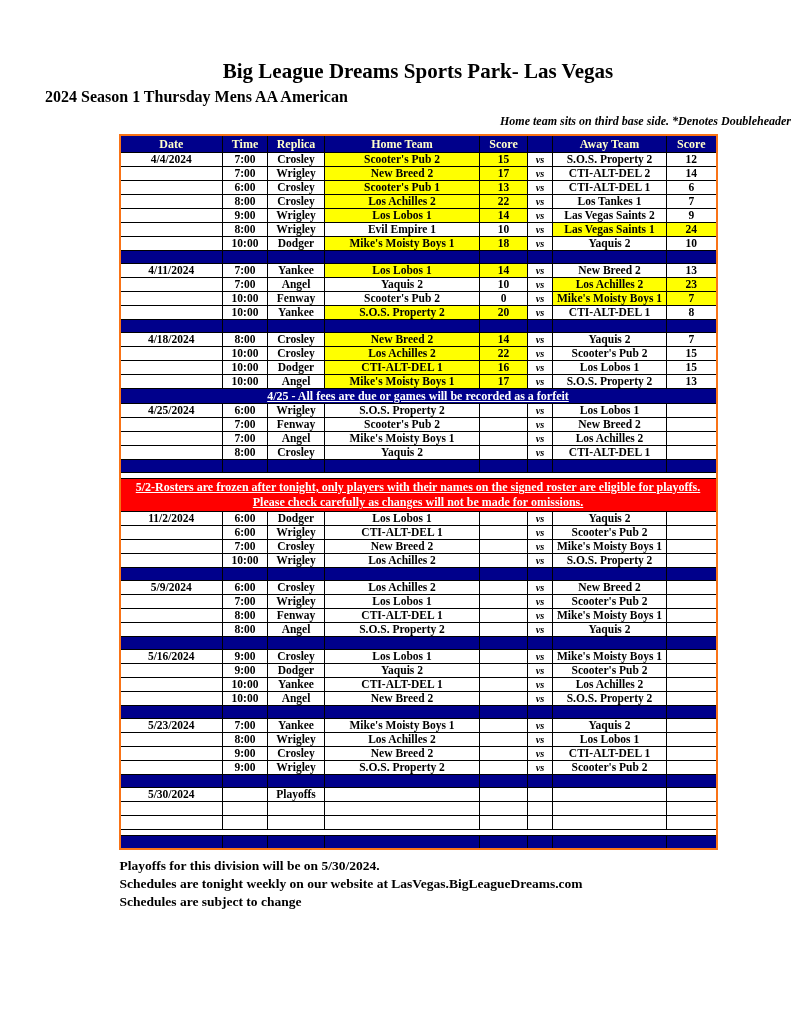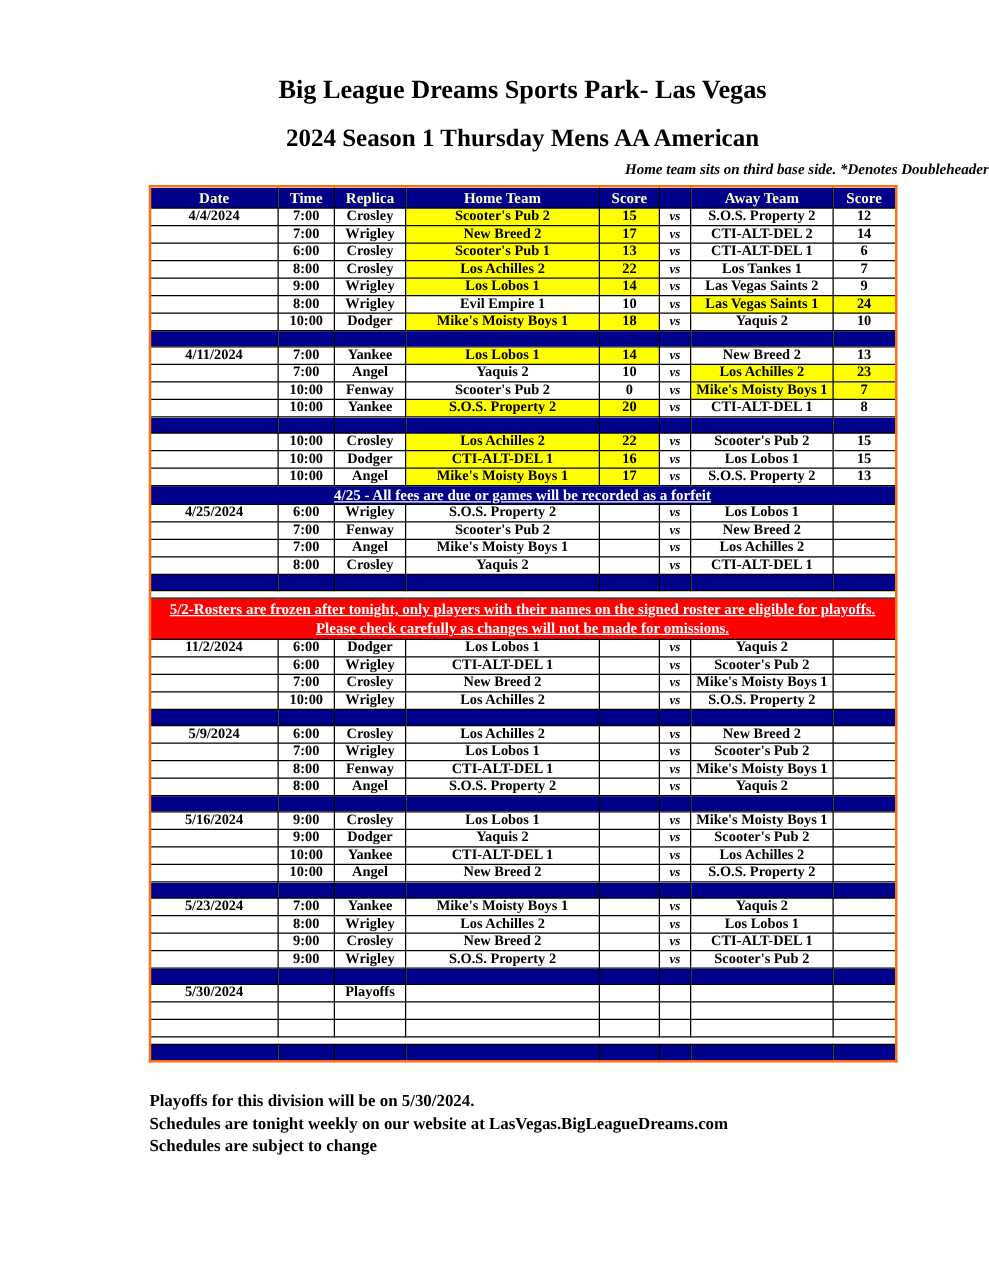--- a/index.html
+++ b/index.html
@@ -12,21 +12,21 @@
   body{
     width:791px;height:1024px;background:#ffffff;
     font-family:"Liberation Serif","DejaVu Serif",serif;
     color:var(--ink);
   }
   .page{padding-top:58px;padding-left:45px;}
   .title{
     margin:0;text-align:center;font-size:21px;font-weight:bold;line-height:26px;
   }
   .subtitle{
-    margin:17px 0 0;text-align:center;font-size:20px;font-weight:bold;line-height:20px;
+    margin:3px 0 0;text-align:left;font-size:16px;font-weight:bold;line-height:20px;
   }
   .tagline{
     margin:7px 0 5px;text-align:right;font-size:12px;font-weight:bold;font-style:italic;
   }
   table.sched{
     border-collapse:collapse;table-layout:fixed;
     width:597px;margin:0 auto;border:2px solid #f97316;
   }
   .sched th,.sched td{
     border:1px solid #000;
@@ -37,21 +37,21 @@
   .sched thead th{
     background:var(--navy);color:#FFFFCC;font-size:12px;height:16px;line-height:16px;
   }
   .sched td.win{background:var(--yellow);}
   .sched td.vs{font-style:italic;font-size:10.5px;}
   .sched td.div-cell{background:var(--navy);height:12px;}
   .sched td.banner{color:#ffffff;font-weight:bold;text-decoration:underline;}
   .sched td.banner.navy{background:var(--navy);font-size:12px;height:14px;line-height:14px;}
   .sched td.banner.red{background:var(--red);font-size:12px;height:32px;line-height:15px;white-space:normal;}
   .sched td.spacer{border-left:none;border-right:none;background:#fff;height:5px;}
-  .notes{width:597px;margin:22px auto 0;}
+  .notes{width:597px;margin:7px auto 0;}
   .note{font-size:13.5px;font-weight:bold;line-height:17px;margin:1px 0;}
   .note.highlight{background:var(--yellow);color:var(--red);}
 </style>
 </head>
 <body>
 
 <div class="page">
   <h1 class="title">Big League Dreams Sports Park- Las Vegas</h1>
   <h2 class="subtitle">2024 Season 1 Thursday Mens AA American</h2>
   <div class="tagline">Home team sits on third base side.  *Denotes Doubleheader</div>
@@ -204,20 +204,30 @@
           <td class="div-cell"></td>
           <td class="div-cell"></td>
           <td class="div-cell"></td>
           <td class="div-cell"></td>
           <td class="div-cell"></td>
           <td class="div-cell"></td>
           <td class="div-cell"></td>
           <td class="div-cell"></td>
         </tr>
         <tr>
+          <td>4/18/2024</td>
+          <td>8:00</td>
+          <td>Crosley</td>
+          <td class="win">New Breed 2</td>
+          <td class="win">14</td>
+          <td class="vs">vs</td>
+          <td>Yaquis 2</td>
+          <td>7</td>
+        </tr>
+        <tr>
           <td></td>
           <td>10:00</td>
           <td>Crosley</td>
           <td class="win">Los Achilles 2</td>
           <td class="win">22</td>
           <td class="vs">vs</td>
           <td>Scooter's Pub 2</td>
           <td>15</td>
         </tr>
         <tr>

